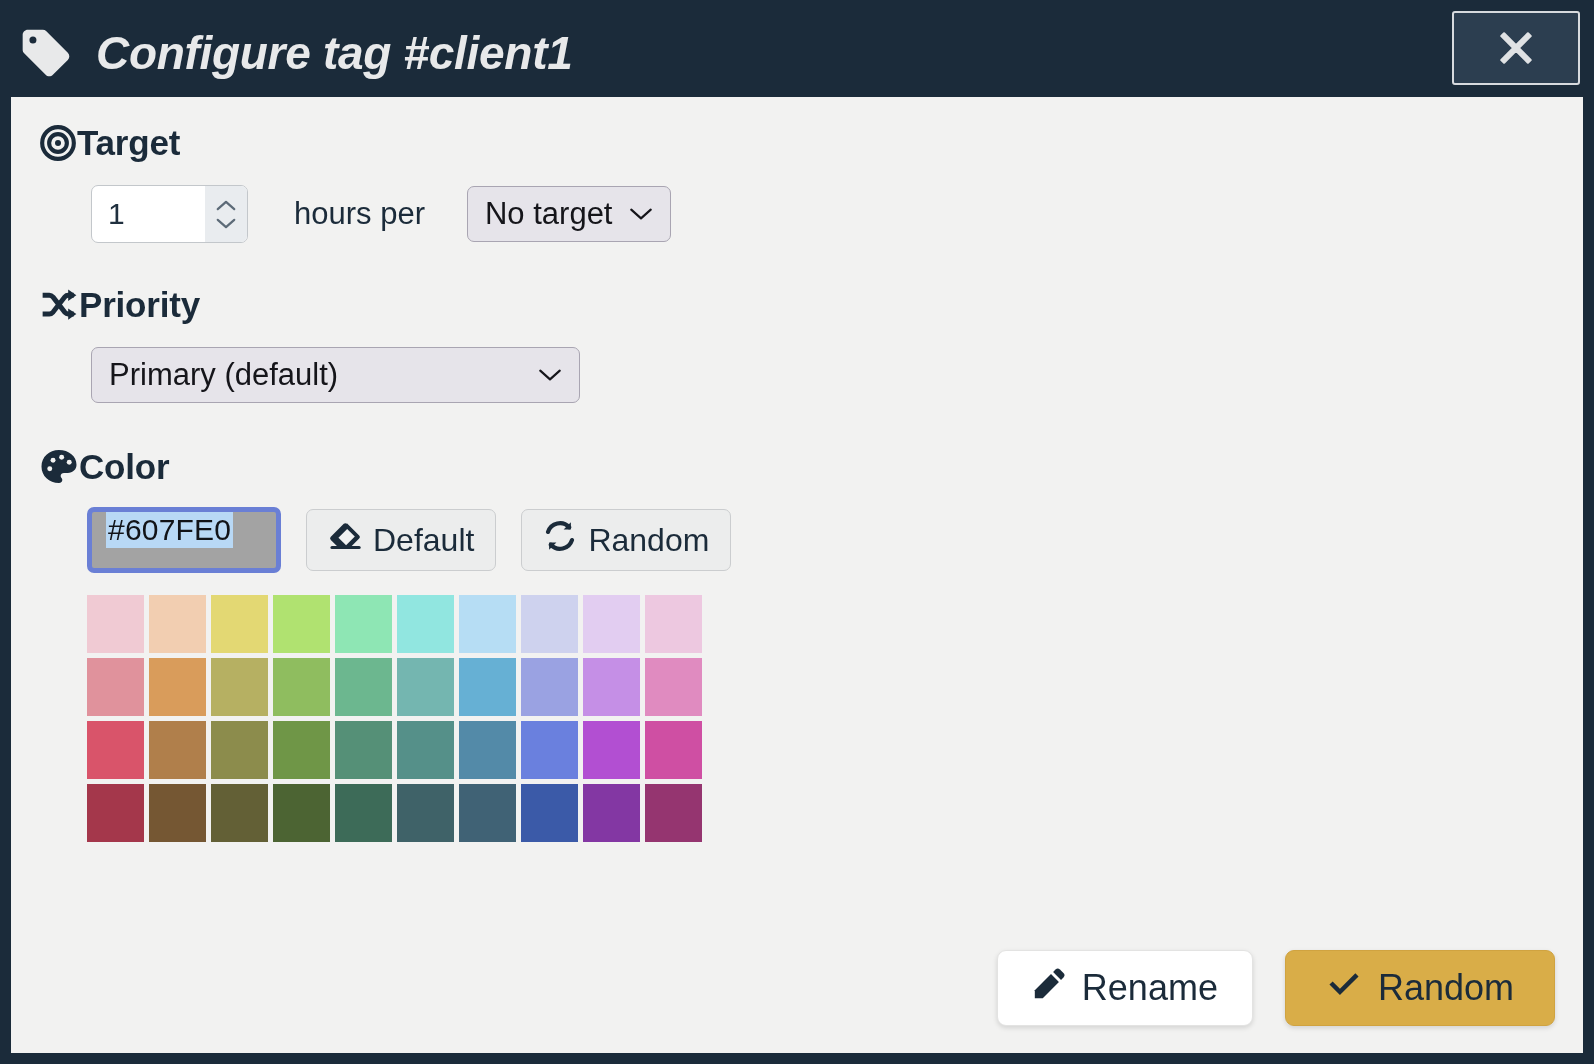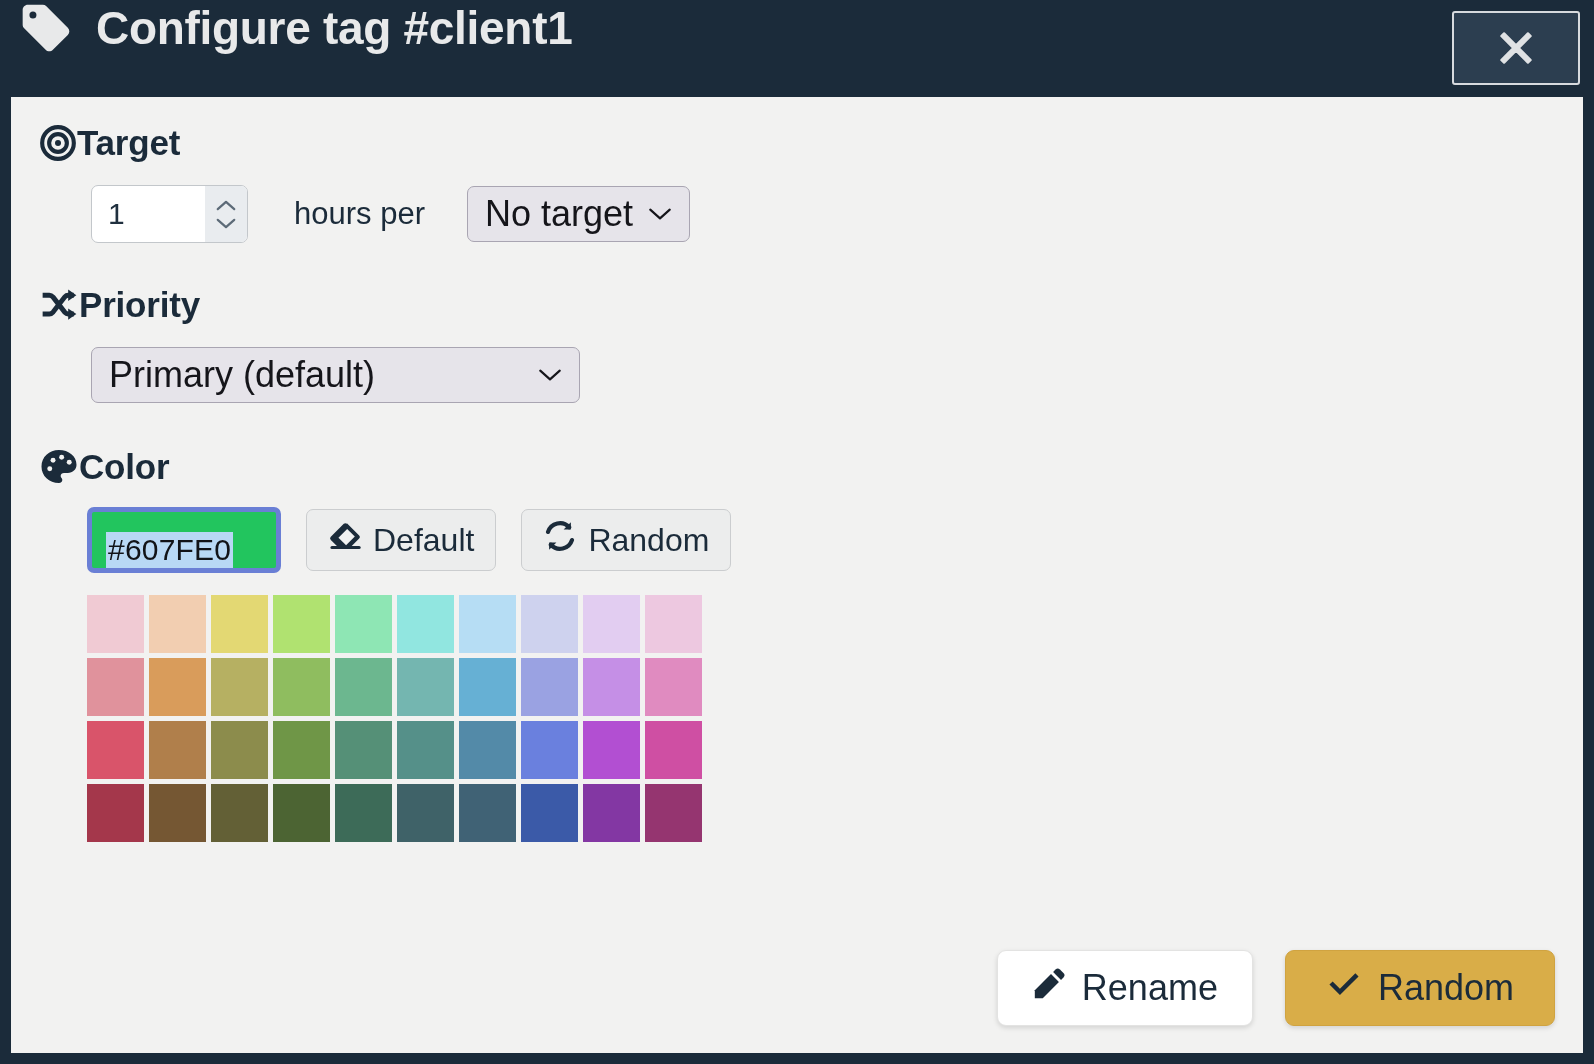--- a/index.html
+++ b/index.html
@@ -21,23 +21,24 @@
     display: flex;
     flex-direction: column;
   }
 
   
   #titlebar {
     height: 97px;
     flex: 0 0 97px;
     background: #1b2b3a;
     display: flex;
-    align-items: flex-start;
-    padding: 0 14px 0 18px;
+    align-items: flex-end;
+    padding: 0 14px 16px 18px;
     position: relative;
+    font-style: italic;
   }
 
   #title-left {
     display: flex;
     align-items: center;
     gap: 22px;
   }
 
   .tag-icon svg { display: block; }
 
@@ -145,21 +146,21 @@
     border: 1px solid #a9a5b2;
     border-radius: 7px;
     display: flex;
     align-items: center;
     justify-content: space-between;
     padding: 0 16px 0 17px;
     cursor: pointer;
     color: #15151a;
   }
   .select-box .sel-text {
-    font-size: 36px;
+    font-size: 31px;
     white-space: nowrap;
   }
   .select-box .chev { margin-left: 14px; display: flex; }
 
   #target-period-select { height: 56px; min-width: 204px; }
 
   
   #priority-section { margin-top: 42px; }
   #priority-select {
     margin-top: 22px;
@@ -176,23 +177,23 @@
     margin-top: 20px;
     margin-left: 48px;
     gap: 25px;
   }
 
   #color-input-wrap {
     width: 194px;
     height: 66px;
     border: 5px solid #6a7fd5;
     border-radius: 7px;
-    background: #22c55e;
-    display: flex;
-    align-items: flex-end;
+    background: #a3a3a3;
+    display: flex;
+    align-items: flex-start;
     padding-left: 14px;
     cursor: text;
   }
   #color-input-value {
     font-size: 30px;
     color: #111318;
     background: #b8d8f5;
     letter-spacing: 0.2px;
     padding: 1px 2px;
     font-family: "Liberation Sans", sans-serif;

